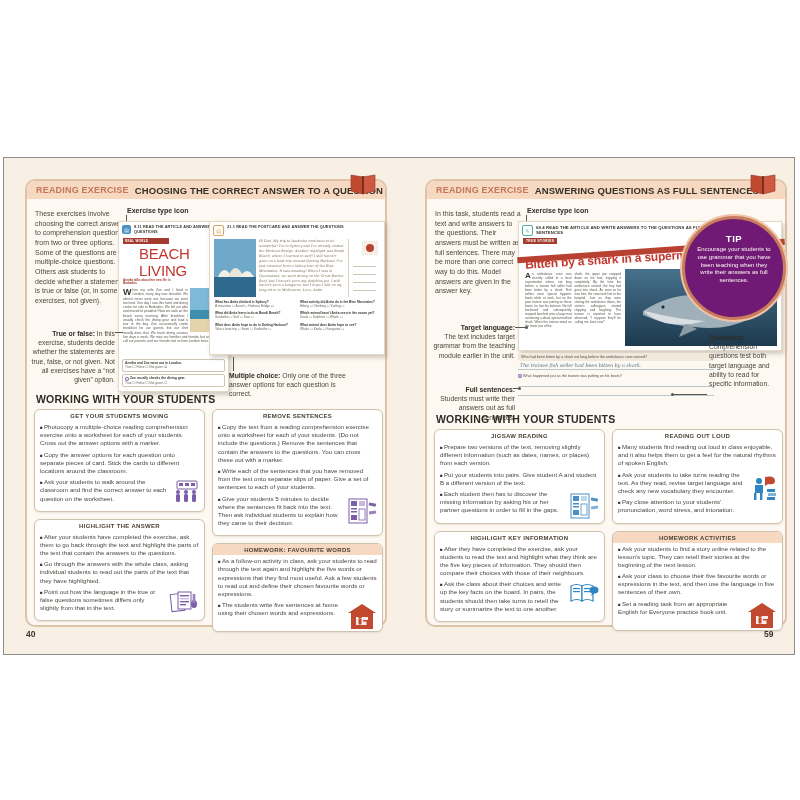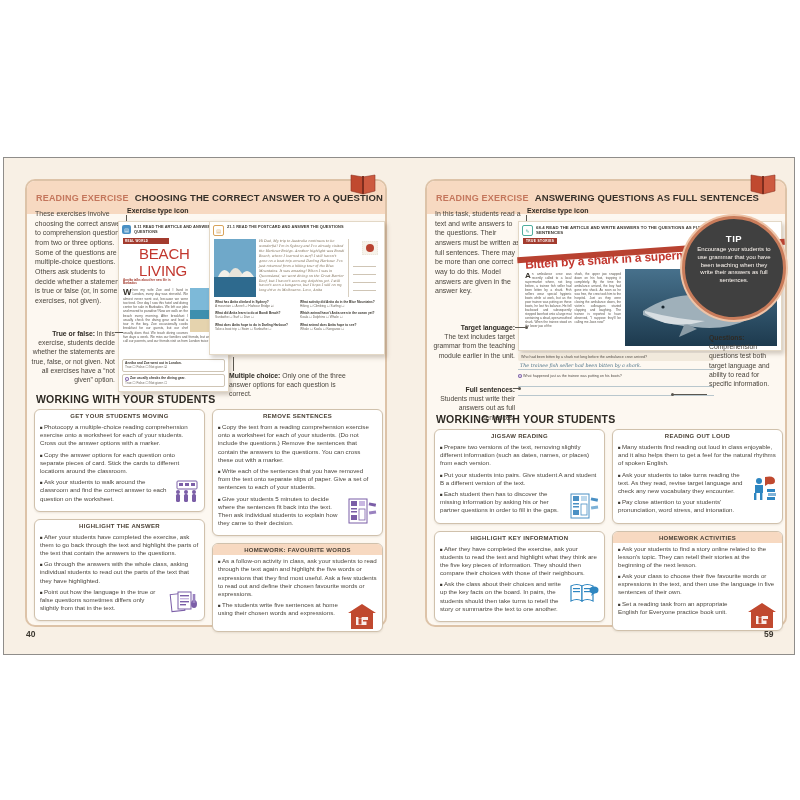--- a/index.html
+++ b/index.html
@@ -1,21 +1,21 @@
 <!DOCTYPE html>
 <html><head>
 <meta charset="utf-8">
 <style>
   html,body{margin:0;padding:0;background:#ffffff;width:800px;height:800px;
     font-family:"Liberation Sans",sans-serif;-webkit-font-smoothing:antialiased;}
   .spread{position:absolute;left:3px;top:157px;width:792px;height:498px;
     background:#f8f0e5;border:1px solid #8f8d8a;box-sizing:border-box;}
   .panel{position:absolute;width:362px;height:448px;background:#fdf8f1;
     border:2px solid #ddc3a8;border-radius:10px;box-sizing:border-box;}
-  .hdr{position:absolute;left:0;top:0;right:0;height:33px;background:#f7d9c1;
+  .hdr{position:absolute;left:0;top:0;right:0;height:18px;background:#f7d9c1;
     border-radius:8px 8px 0 0;display:flex;align-items:center;padding-left:9px;gap:6px;}
   .eyebrow{font-size:9px;font-weight:bold;color:#c4765c;letter-spacing:.2px;}
   .ptitle{font-size:9.5px;font-weight:bold;color:#35302a;letter-spacing:.1px;}
   .bookicon{position:absolute;right:8px;top:-7px;}
   .intro{position:absolute;font-size:7px;line-height:1.38;color:#4b463e;}
   .exlabel{position:absolute;font-size:7px;font-weight:bold;color:#2e2a24;}
   .line{position:absolute;background:#5a564f;}
   .dot{position:absolute;width:3px;height:3px;border-radius:50%;background:#5a564f;}
   .card{position:absolute;background:#ffffff;border:1px solid #e3d8c6;
     box-shadow:1.5px 2.5px 4px rgba(90,70,50,.25);box-sizing:border-box;}
@@ -34,21 +34,21 @@
     letter-spacing:.3px;padding:3px 2px 2px 2px;}
   .abox-h.hw{background:#f7d9c1;}
   .abox-b{padding:2px 5px 5px 5px;}
   .bl{margin:0 0 3px 0;font-size:6.2px;line-height:1.32;color:#4b463e;}
   .bl::before{content:"■ ";font-size:4.5px;color:#3a362f;}
   .ficon{float:right;margin:2px 0 1px 4px;}
   .pq{font-size:3.2px;line-height:1.3;color:#4b463e;}
   .pq-q{font-weight:bold;display:block;color:#3a362f;}
   .pq-o{display:block;color:#6b655b;}
   .tipcircle{position:absolute;width:104px;height:104px;border-radius:50%;
-    background:#404040;border:3px solid #c97c5b;box-shadow:0 0 0 2px #eec4a8;
+    background:#701a75;border:3px solid #c97c5b;box-shadow:0 0 0 2px #eec4a8;
     box-sizing:border-box;z-index:6;text-align:center;padding:14px 10px 0 10px;}
   .tiptitle{font-size:9.5px;font-weight:bold;color:#ffffff;letter-spacing:.5px;}
   .tiptext{font-size:6px;line-height:1.3;color:#fff8f2;margin-top:2px;}
   .hand{font-family:"DejaVu Serif",serif;font-style:italic;color:#4a7186;}
   .qbar{background:#f1e9dc;border-radius:2px;padding:2px 3px;font-size:3.7px;color:#55504a;}
   .tinystar{display:inline-block;width:4px;height:4px;border-radius:50%;background:#7b5ea7;
     color:#fff;font-size:3px;line-height:4px;text-align:center;vertical-align:middle;margin-right:1px;}
   .pagenum{position:absolute;font-size:8.5px;font-weight:bold;color:#3a362f;}
   .redstrip{position:absolute;background:#b84231;}
 </style>

